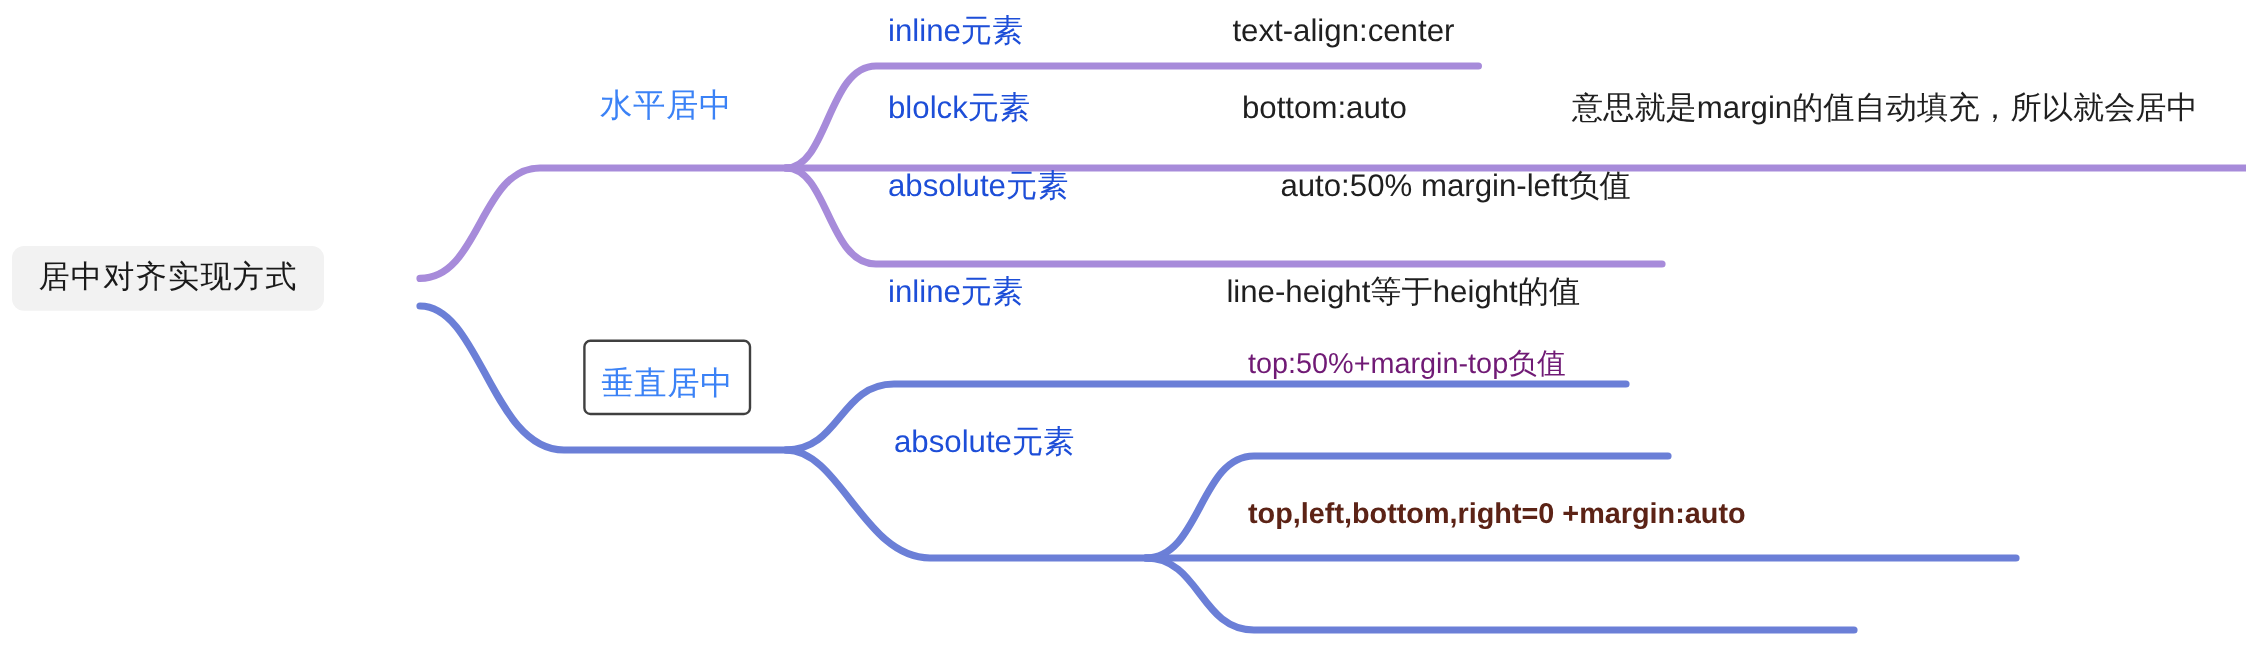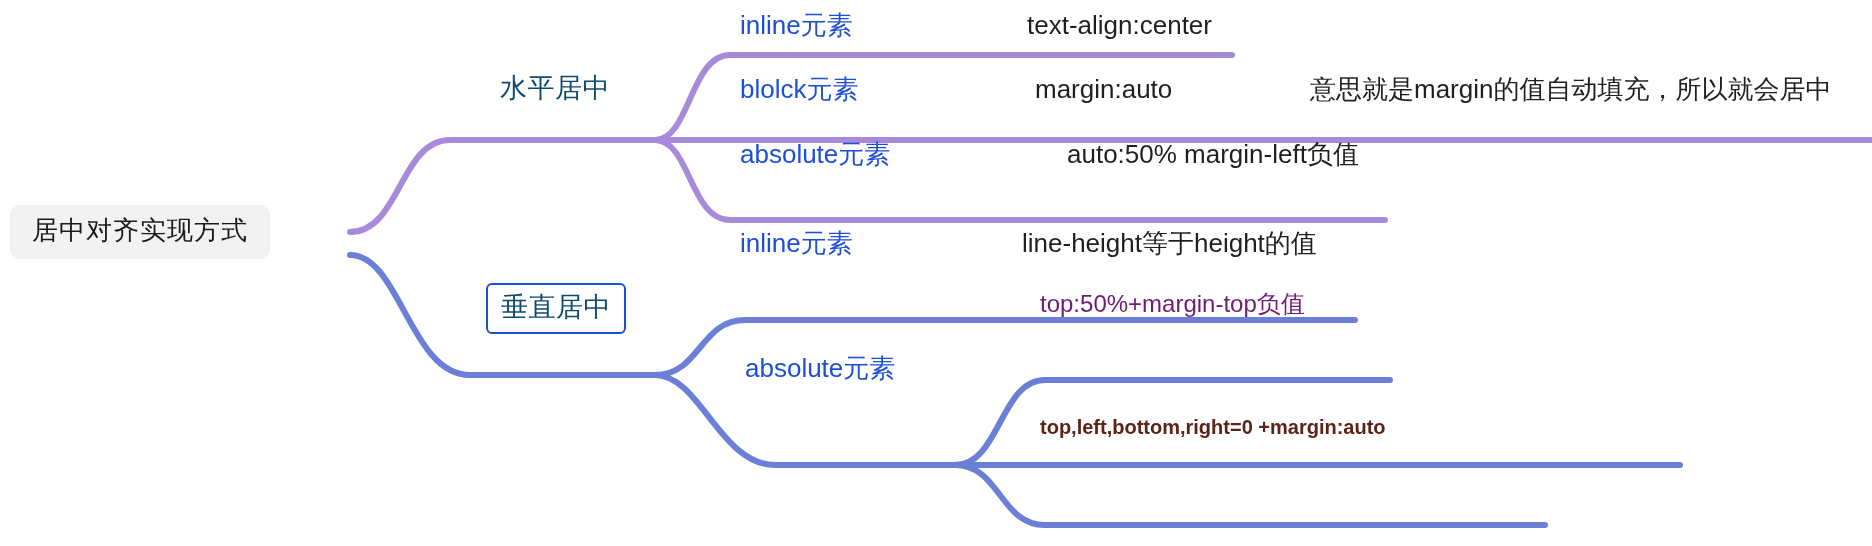--- a/index.html
+++ b/index.html
@@ -36,46 +36,46 @@
   .root-node {
     background: #f2f2f2;
     border-radius: 10px;
     padding: 12px 22px 16px 22px;
     font-size: 26px;
     letter-spacing: 1px;
     color: #1a1a1a;
   }
   .level1 {
     font-size: 27px;
-    color: #0c4a6e;
+    color: #3b82f6;
     letter-spacing: 0.5px;
   }
   .level1.selected {
-    border: 2px solid #1d4ed8;
+    border: 2px solid #404040;
     border-radius: 6px;
-    padding: 9px 13px 11px 13px;
+    padding: 21px 13px 11px 13px;
     background: #ffffff;
   }
   .level2 {
     font-size: 26px;
     color: #1d4ed8;
   }
   .level3 {
     font-size: 26px;
     color: #1f1f1f;
     margin-left: 32px;
   }
   .level4 {
     font-size: 24px;
     color: #701a75;
   }
   .bold-red {
     font-weight: bold;
     color: #5c2316;
-    font-size: 20px;
+    font-size: 24px;
   }
 </style>
 </head>
 <body>
 
 <div id="mindmap">
 
   <svg class="branches" viewBox="0 0 1872 546">
 
     <path d="M 350 232 C 400 232, 400 140, 450 140 C 500 140, 500 140, 660 140" fill="none" stroke="#a78bda" stroke-width="6" stroke-linecap="round"></path>
@@ -110,21 +110,21 @@
     <span>inline元素</span>
   </div>
   <div class="node level3" style="left:995px; top:12px;">
     <span>text-align:center</span>
   </div>
 
   <div class="node level2" style="left:740px; top:76px;">
     <span>blolck元素</span>
   </div>
   <div class="node level3" style="left:1003px; top:76px;">
-    <span>margin:auto</span>
+    <span>bottom:auto</span>
   </div>
   <div class="node level3" style="left:1278px; top:76px;">
     <span>意思就是margin的值自动填充，所以就会居中</span>
   </div>
 
   <div class="node level2" style="left:740px; top:141px;">
     <span>absolute元素</span>
   </div>
   <div class="node level3" style="left:1035px; top:141px;">
     <span>auto:50% margin-left负值</span>

